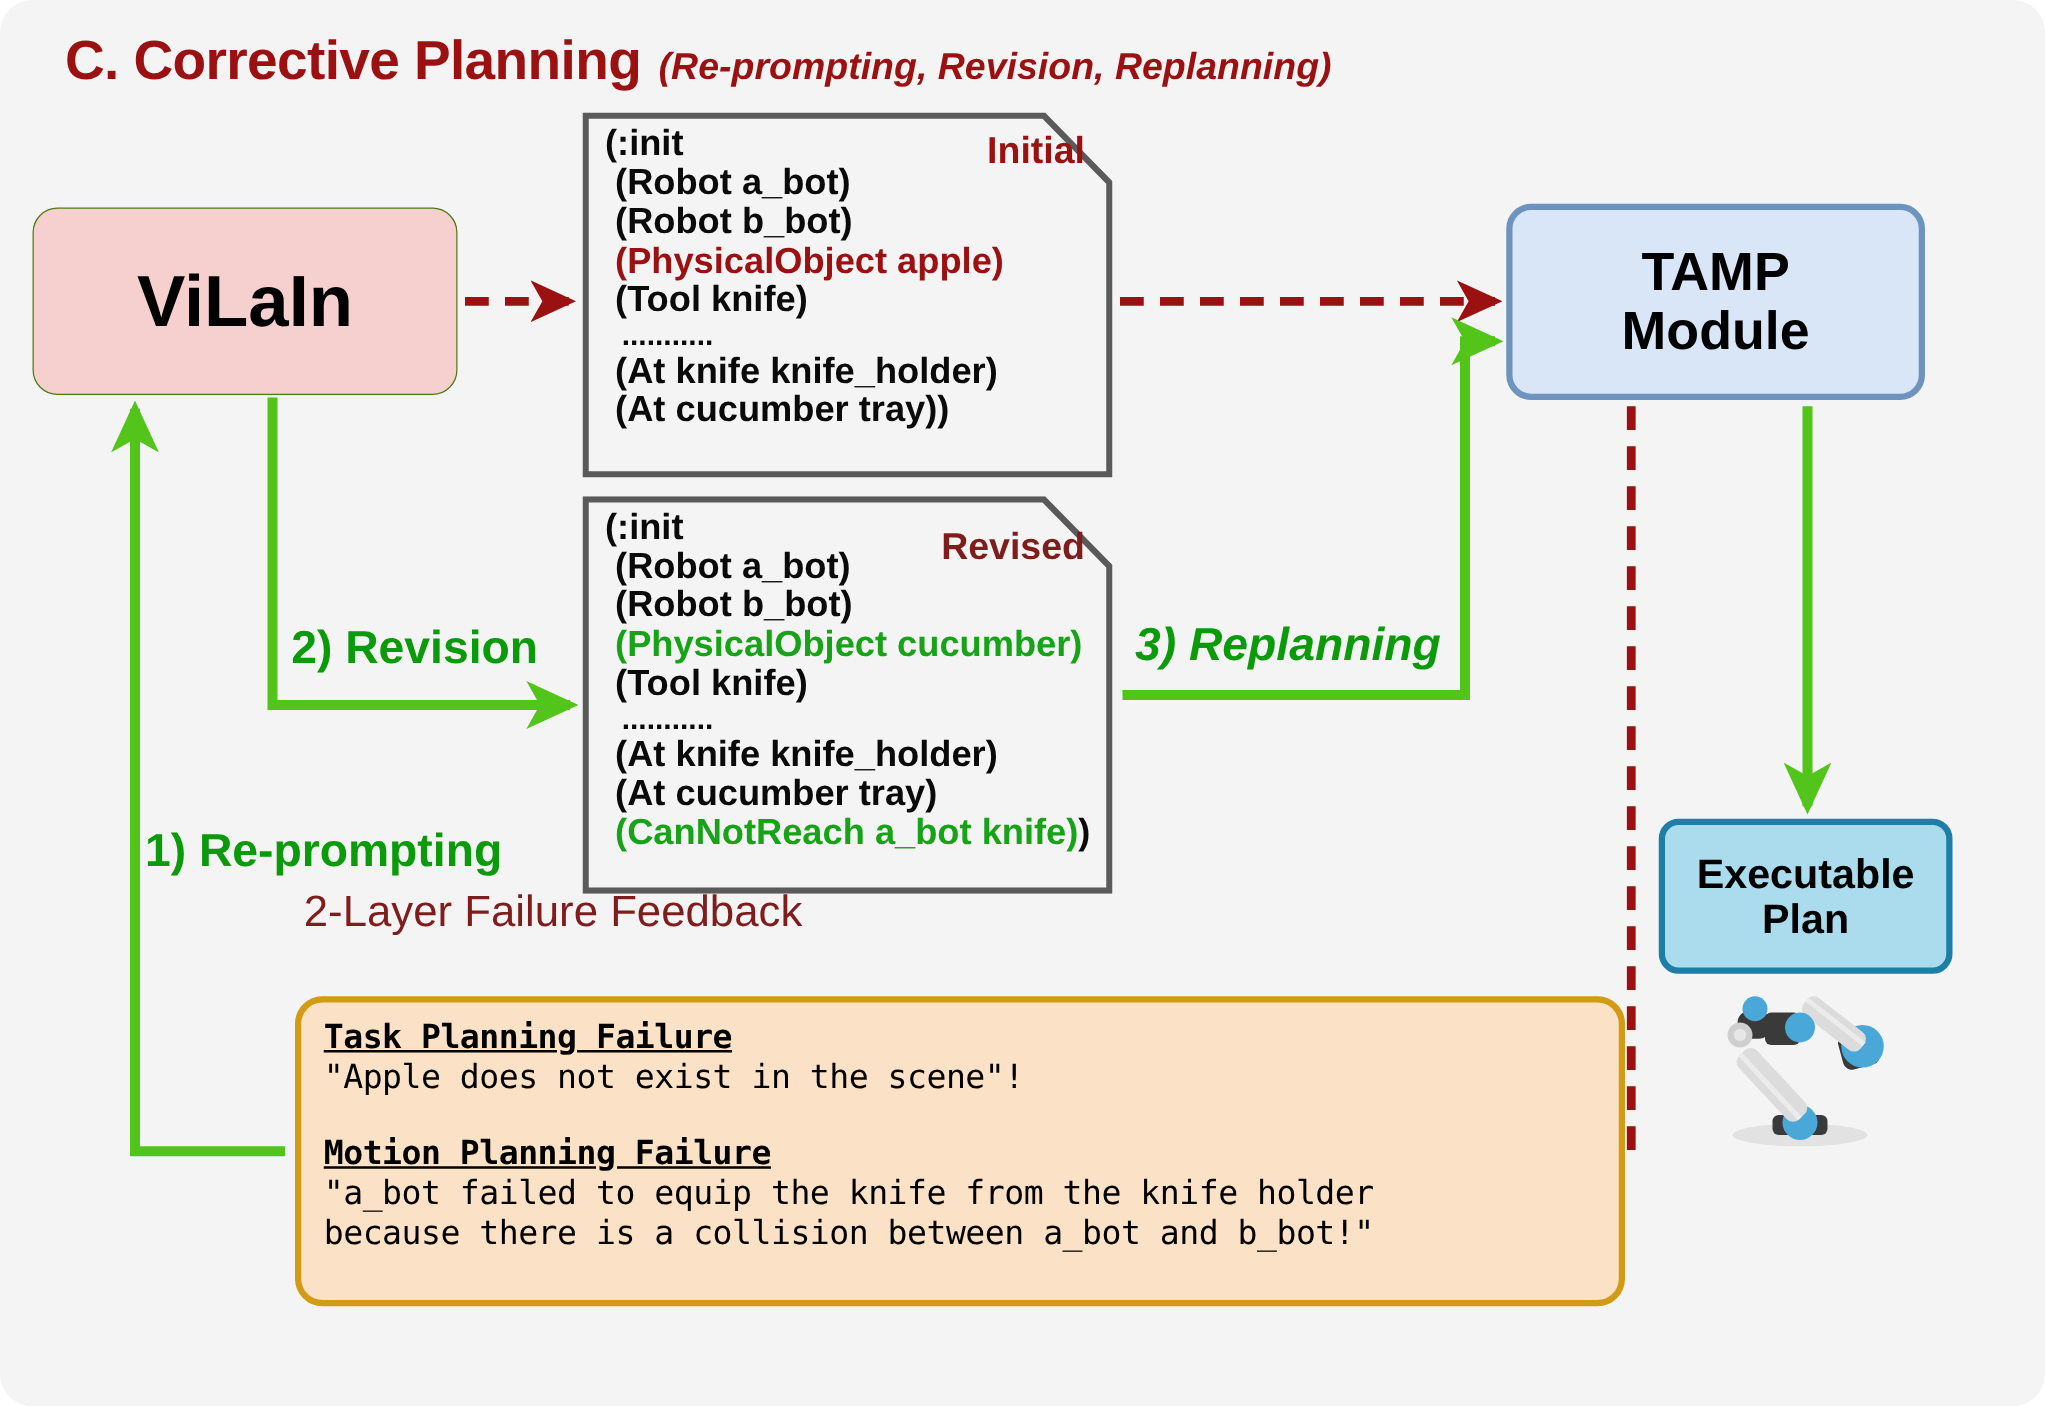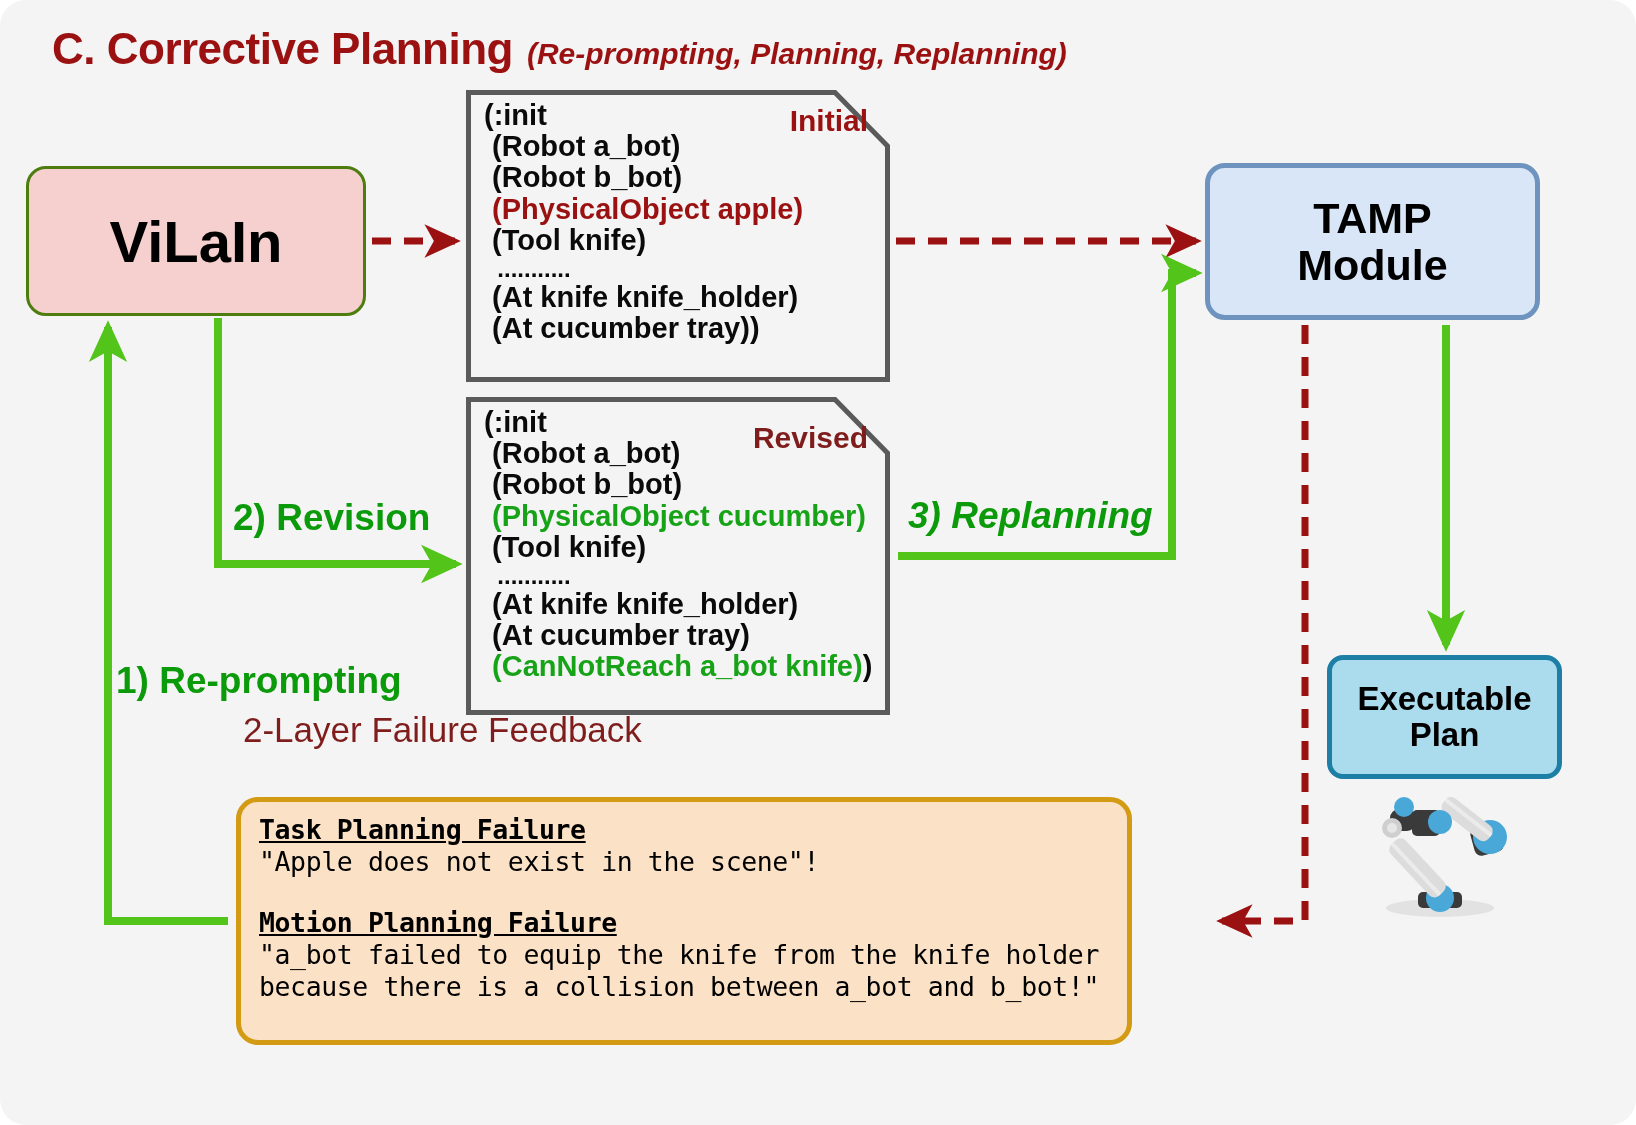--- a/index.html
+++ b/index.html
@@ -21,21 +21,21 @@
   #title-sub{font-size:30px;font-weight:bold;font-style:italic;color:#9b1111;}
 
   
   .node{
     display:flex;align-items:center;justify-content:center;
     text-align:center;font-weight:bold;color:#000;
     box-sizing:border-box;
   }
   #vilain-box{
     left:26px;top:166px;width:340px;height:150px;
-    background:#f6d0cf;border:3px solid #4d7c0f;border-radius:20px;
+    background:#f6d0cf;border:1px solid #4d7c0f;border-radius:20px;
     font-size:58px;
   }
   #tamp-box{
     left:1205px;top:163px;width:335px;height:157px;
     background:#d8e6f7;border:5px solid #6e93bf;border-radius:20px;
     font-size:43px;line-height:1.08;
   }
   #plan-box{
     left:1327px;top:655px;width:235px;height:124px;
     background:#aadcee;border:5px solid #1d7fa6;border-radius:16px;
@@ -63,21 +63,21 @@
   #doc-revised{left:466px;top:397px;width:424px;height:318px;}
 
   .hl-red{color:#9b1111;}
   .hl-green{color:#17a317;}
 
   
   #fb-heading{
     left:243px;top:710px;font-size:35px;font-weight:normal;color:#7f1d1d;
   }
   #feedback-box{
-    left:236px;top:797px;width:896px;height:248px;
+    left:236px;top:797px;width:1064px;height:248px;
     background:#fbe2c6;border:5px solid #d39a14;border-radius:22px;
     box-sizing:border-box;padding:12px 16px 10px 18px;
     font-family:"DejaVu Sans Mono", monospace;
     font-size:26.5px;color:#000;line-height:1.22;
   }
   .fb-title{font-weight:bold;text-decoration:underline;letter-spacing:-0.4px;}
   .fb-text{white-space:pre;letter-spacing:-0.4px;}
   .fb-gap{height:28px;}
 
   
@@ -113,21 +113,21 @@
 
     <path d="M 228 921 L 108 921 L 108 327" stroke="#52c41a" stroke-width="8" fill="none" marker-end="url(#ah-green)"></path>
 
     <path d="M 218 318 L 218 564 L 456 564" stroke="#52c41a" stroke-width="8" fill="none" marker-end="url(#ah-green)"></path>
 
     <path d="M 898 556 L 1172 556 L 1172 273 L 1196 273" stroke="#52c41a" stroke-width="8" fill="none" marker-end="url(#ah-green)"></path>
   </svg>
 
   <div class="abs" id="title-wrap">
     <span id="title-main">C. Corrective Planning</span>
-    <span id="title-sub">(Re-prompting, Planning, Replanning)</span>
+    <span id="title-sub">(Re-prompting, Revision, Replanning)</span>
   </div>
 
   <div class="abs node" id="vilain-box">
     <span>ViLaIn</span>
   </div>
 
   <div class="abs node" id="tamp-box">
     <span style="white-space:pre-line">TAMP
 Module</span>
   </div>

